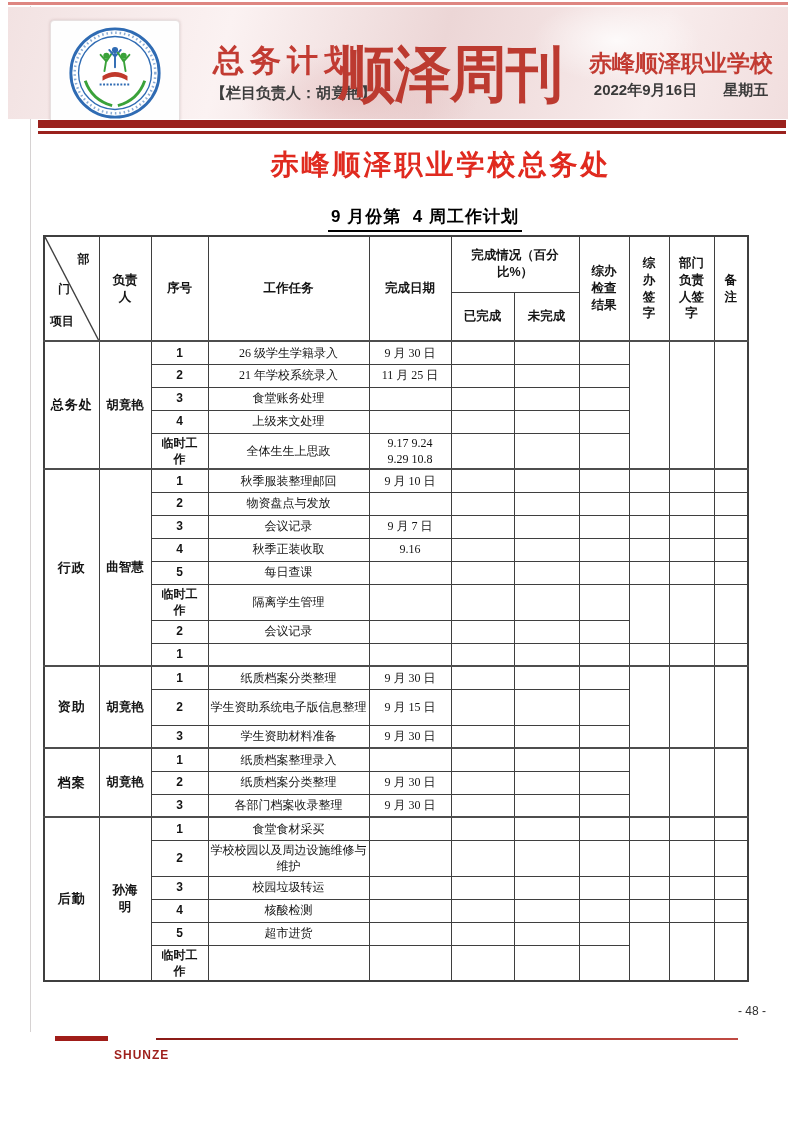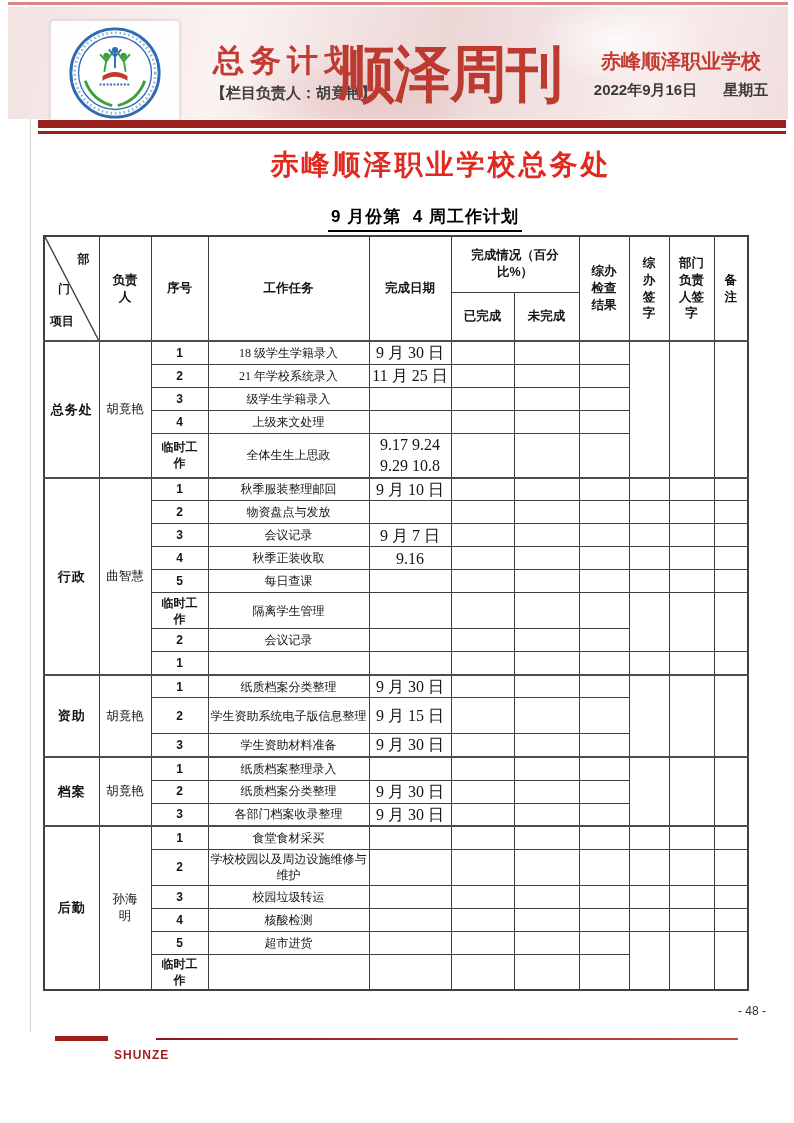--- a/index.html
+++ b/index.html
@@ -20,21 +20,21 @@
     position:absolute;left:42px;top:13px;width:128px;height:103px;background:#fefefe;
     border:1px solid #e7e0e0;border-radius:4px;box-shadow:0 0 3px rgba(120,80,80,.25);
     display:flex;align-items:center;justify-content:center;
   }
   .plan-label{position:absolute;left:205px;top:33px;font-size:31px;font-weight:900;
     color:#c23b32;letter-spacing:6px;}
   .column-manager{position:absolute;left:203px;top:77px;font-size:15px;font-weight:bold;color:#3d3d3d;}
   .journal-name{position:absolute;left:322px;top:26px;width:240px;text-align:center;
     font-family:"Liberation Serif", serif;font-size:57px;font-weight:900;color:#bc3a30;
     letter-spacing:-1px;transform:scaleY(1.08);transform-origin:top;}
-  .school-name{position:absolute;left:560px;top:41px;width:226px;font-size:20px;font-weight:900;
+  .school-name{position:absolute;left:560px;top:41px;width:226px;font-size:23px;font-weight:900;
     color:#c23b32;letter-spacing:0px;text-align:center;}
   .date-row{position:absolute;left:560px;top:74px;width:226px;display:flex;justify-content:center;
     gap:26px;font-size:15px;font-weight:bold;color:#3a3a3a;}
   .bar-thick{position:absolute;left:38px;top:120px;width:748px;height:8px;background:#9a211d;}
   .bar-thin{position:absolute;left:38px;top:131px;width:748px;height:3px;background:#9a211d;}
   .left-rule{position:absolute;left:30px;top:6px;width:1px;height:1026px;background:#d6d2d2;}
 
   
   .doc-title{position:absolute;left:0;top:146px;width:100%;text-align:center;
     font-size:28px;font-weight:900;color:#e02a1f;letter-spacing:3px;margin-left:44px;}
@@ -47,24 +47,24 @@
     table-layout:fixed;font-size:12px;}
   table.plan td{border:1px solid #3f3f3f;text-align:center;vertical-align:middle;
     padding:0 2px;overflow:hidden;line-height:1.35;}
   table.plan{border:2px solid #3f3f3f;}
   tr.sec-top td{border-top:2px solid #4d4d4d;}
   tr.h1{height:56px;} tr.h2{height:49px;}
   tr.std{height:23px;} tr.tall{height:36px;}
   .hd{font-weight:bold;font-size:12.5px;}
   .pre{white-space:pre-line;}
   .dept{font-weight:bold;font-size:13px;letter-spacing:1px;}
-  .person{font-weight:normal;font-size:12.5px;}
+  .person{font-weight:bold;font-size:12.5px;}
   .no{font-weight:bold;font-size:12px;}
   .task{font-family:"Liberation Serif", serif;font-size:12px;}
-  .date{font-family:"Liberation Serif", serif;font-size:16px;}
+  .date{font-family:"Liberation Serif", serif;font-size:12px;}
   td.corner{position:relative;padding:0;}
   .corner-svg{position:absolute;left:0;top:0;width:100%;height:100%;}
   .corner-part{position:absolute;font-weight:bold;font-size:12px;}
   .cp1{top:14px;right:9px;} .cp2{top:44px;left:13px;} .cp3{bottom:11px;left:5px;}
 
   
   .f-block{position:absolute;left:55px;top:1036px;width:53px;height:5px;background:#a01d19;}
   .f-brand{position:absolute;left:114px;top:1048px;font-size:12px;font-weight:900;
     color:#9e1f1b;letter-spacing:1px;}
   .f-line{position:absolute;left:156px;top:1038px;width:582px;height:2px;
@@ -162,40 +162,40 @@
   </tr>
   <tr class="h2">
     <td class="hd">已完成</td>
     <td class="hd">未完成</td>
   </tr>
 
   <tr class="std sec-top">
     <td class="dept" rowspan="5">总务处</td>
     <td class="person" rowspan="5">胡竟艳</td>
     <td class="no">1</td>
-    <td class="task">18 级学生学籍录入</td>
+    <td class="task">26 级学生学籍录入</td>
     <td class="date">9 月 30 日</td>
     <td></td>
         <td></td>
         <td></td>
     <td rowspan="5"></td>
     <td rowspan="5"></td>
     <td rowspan="5"></td>
   </tr>
   <tr class="std">
     <td class="no">2</td>
     <td class="task">21 年学校系统录入</td>
     <td class="date">11 月 25 日</td>
     <td></td>
         <td></td>
         <td></td>
   </tr>
   <tr class="std">
     <td class="no">3</td>
-    <td class="task">级学生学籍录入</td>
+    <td class="task">食堂账务处理</td>
     <td class="date"></td>
     <td></td>
         <td></td>
         <td></td>
   </tr>
   <tr class="std">
     <td class="no">4</td>
     <td class="task">上级来文处理</td>
     <td class="date"></td>
     <td></td>

